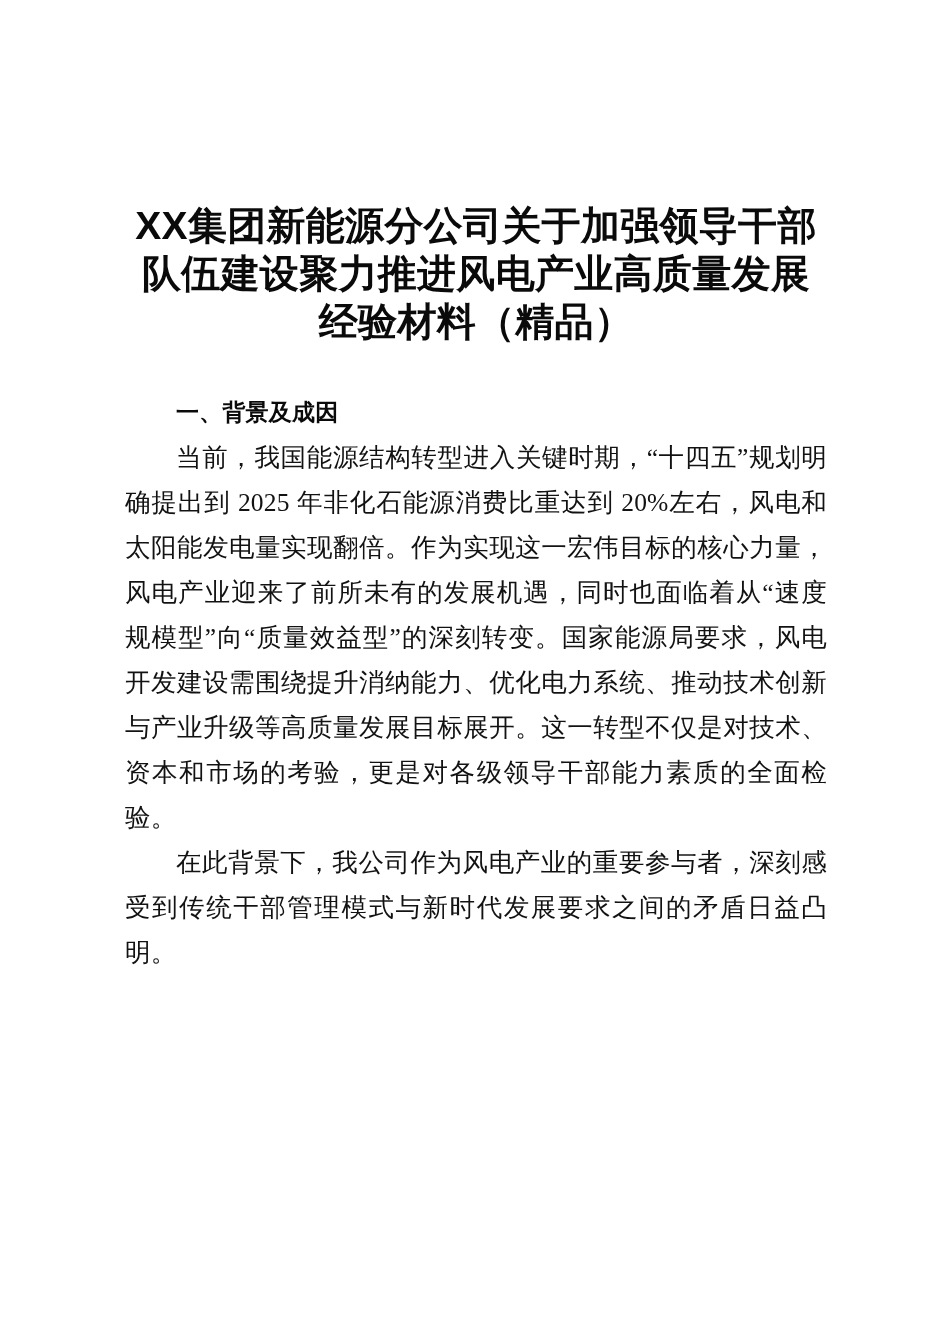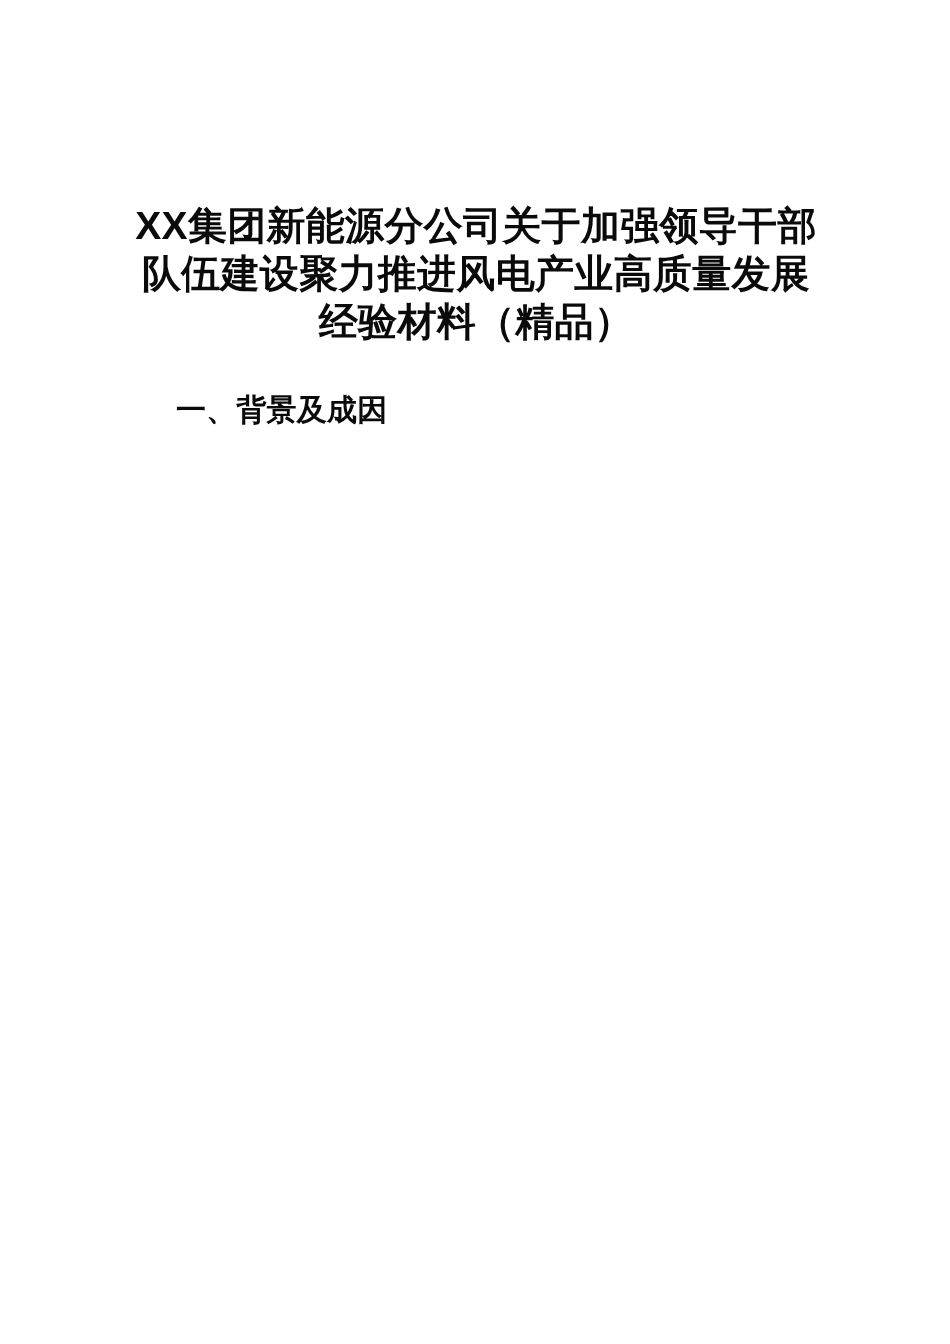--- a/index.html
+++ b/index.html
@@ -62,23 +62,23 @@
     text-justify: inter-character;
     word-break: break-all;
     letter-spacing: 0.2px;
     color: #121212;
   }
   .para.indent { text-indent: 51px; }
 
   
   .sec-heading {
     margin: 0;
-    font-family: Liberation Mono, monospace;
+    font-family: Liberation Sans, sans-serif;
     font-weight: bold;
-    font-size: 30px;
+    font-size: 23px;
     line-height: 45px;
     text-indent: 51px;
     letter-spacing: 0.2px;
     color: #0a0a0a;
     word-break: break-all;
   }
 </style>
 </head>
 <body>
 
@@ -89,16 +89,18 @@
       <span>XX集团新能源分公司关于加强领导干</span><wbr>
       <span>部队伍建设聚力推进风电产业高质量发</span><wbr>
       <span>展经验材料（精品）</span>
     </h1>
 
     <div class="title-gap"></div>
 
 
     <h2 class="sec-heading">一、背景及成因</h2>
 
+    <p class="para indent">当前，我国能源结构转型进入关键时期，“十四五”规划明确提出到 2025 年非化石能源消费比重达到 20%左右，风电和太阳能发电量实现翻倍。作为实现这一宏伟目标的核心力量，风电产业迎来了前所未有的发展机遇，同时也面临着从“速度规模型”向“质量效益型”的深刻转变。国家能源局要求，风电开发建设需围绕提升消纳能力、优化电力系统、推动技术创新与产业升级等高质量发展目标展开。这一转型不仅是对技术、资本和市场的考验，更是对各级领导干部能力素质的全面检验。</p>
 
+    <p class="para indent">在此背景下，我公司作为风电产业的重要参与者，深刻感受到传统干部管理模式与新时代发展要求之间的矛盾日益凸明。</p>
 
   </div>
 </div>
 
 </body></html>

